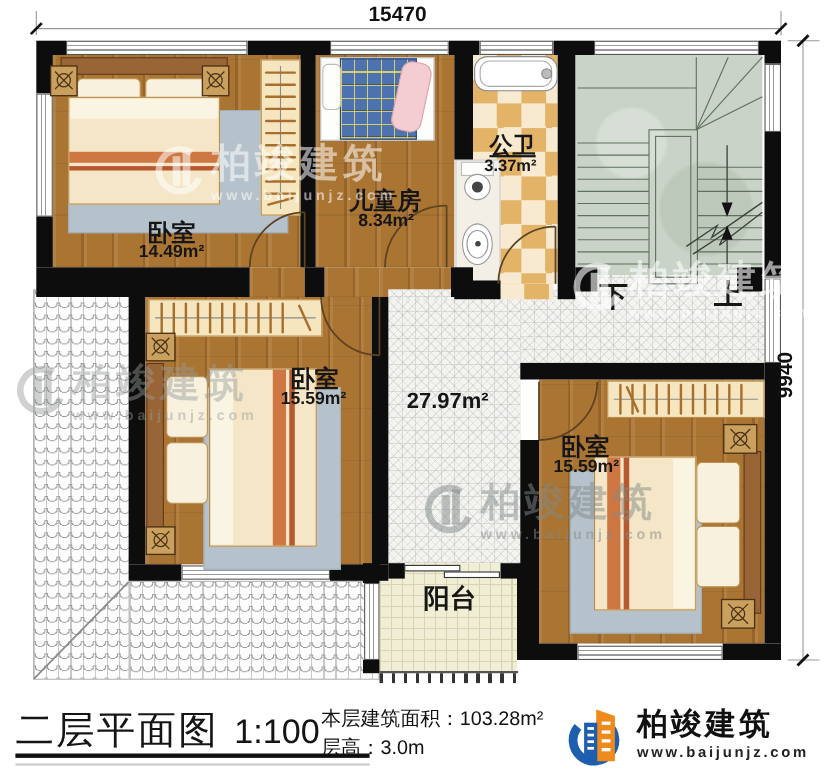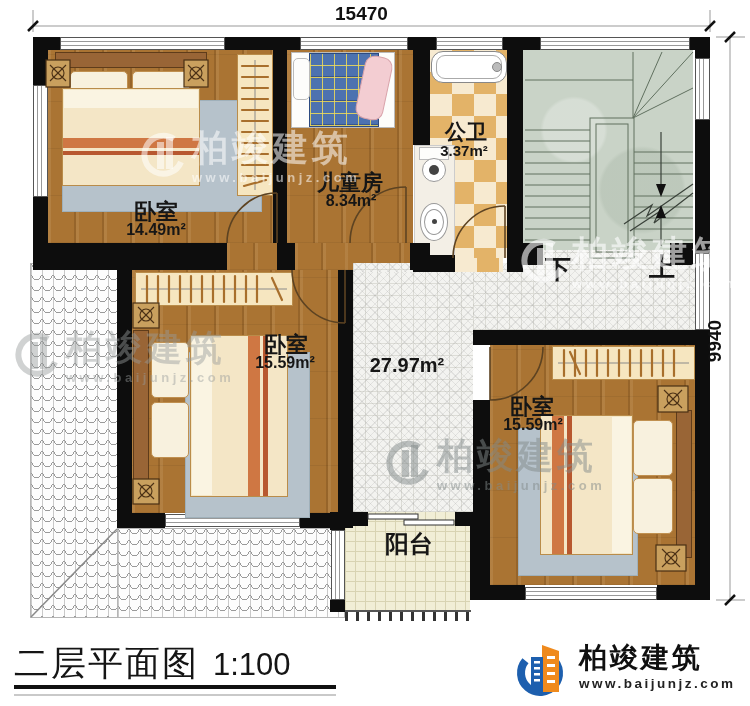--- a/index.html
+++ b/index.html
@@ -347,21 +347,21 @@
     </g>
   </svg>
 
   <div class="dimtext" style="left:335px;top:3px;">15470</div>
   <div class="dimtext" style="left:694px;top:330px;transform:rotate(-90deg);transform-origin:center;">9940</div>
 
   <div class="lbl rname" style="left:156px;top:197px;">卧室</div>
   <div class="lbl rarea" style="left:156px;top:221px;">14.49m²</div>
   <div class="lbl rname" style="left:350px;top:168px;">儿童房</div>
   <div class="lbl rarea" style="left:351px;top:192px;">8.34m²</div>
-  <div class="lbl rname" style="left:466px;top:118px;font-size:21px;">公卫</div>
+  <div class="lbl rname" style="left:466px;top:118px;font-size:21px;text-decoration:underline;">公卫</div>
   <div class="lbl rarea" style="left:464px;top:142px;font-size:15px;">3.37m²</div>
   <div class="lbl rname" style="left:286px;top:330px;">卧室</div>
   <div class="lbl rarea" style="left:285px;top:354px;">15.59m²</div>
   <div class="lbl rarea" style="left:407px;top:354px;font-size:20px;">27.97m²</div>
   <div class="lbl rname" style="left:532px;top:392px;">卧室</div>
   <div class="lbl rarea" style="left:533px;top:416px;">15.59m²</div>
   <div class="lbl rname" style="left:409px;top:528px;font-size:24px;">阳台</div>
   <div class="lbl updown" style="left:558px;top:252px;">下</div>
   <div class="lbl updown" style="left:662px;top:250px;">上</div>
 
@@ -410,20 +410,24 @@
         </div>
   </div>
  </div>
 
  <div class="footer">
    <div class="abs" style="left:14px;top:10px;white-space:nowrap;">
      <span class="ftitle">二层平面图</span><span class="fscale">1:100</span>
    </div>
    <div class="uline1" style="left:14px;top:55px;width:322px;height:4px;"></div>
    <div class="uline2" style="left:14px;top:64px;width:322px;height:2px;"></div>
+   <div class="stats">
+     <div><span>本层建筑面积：</span><span>103.28m²</span></div>
+     <div><span>层高：</span><span>3.0m</span></div>
+   </div>
    <div class="abs" style="left:515px;top:6px;display:flex;align-items:center;gap:10px;">
      <svg style="position:static" width="54" height="62" viewBox="0 0 54 62">
        <circle cx="25" cy="37" r="19" fill="none" stroke="#1d5fae" stroke-width="8" stroke-dasharray="89 31" transform="rotate(-50 25 37)"></circle>
        <polygon points="27,9 44,15 44,56 27,56" fill="#ef8a1d"></polygon>
        <rect x="16" y="21" width="12" height="35" fill="#1d5fae"></rect>
        <rect x="19" y="25" width="6" height="2.5" fill="#fff"></rect>
           <rect x="19" y="31" width="6" height="2.5" fill="#fff"></rect>
        <rect x="19" y="37" width="6" height="2.5" fill="#fff"></rect>
           <rect x="19" y="43" width="6" height="2.5" fill="#fff"></rect>
        <rect x="32" y="20" width="8" height="3" fill="#fff"></rect>

